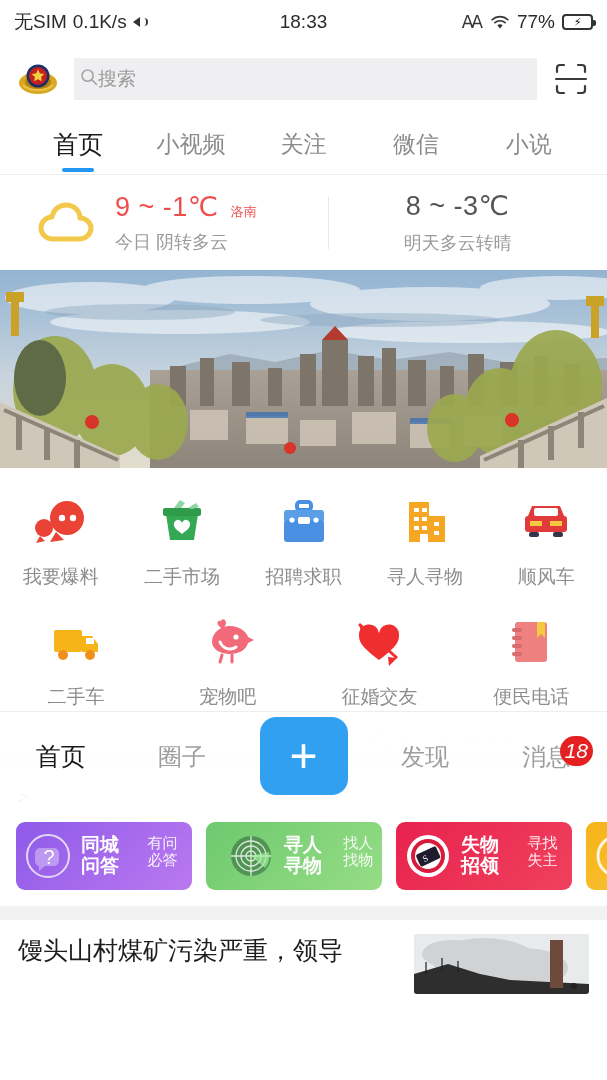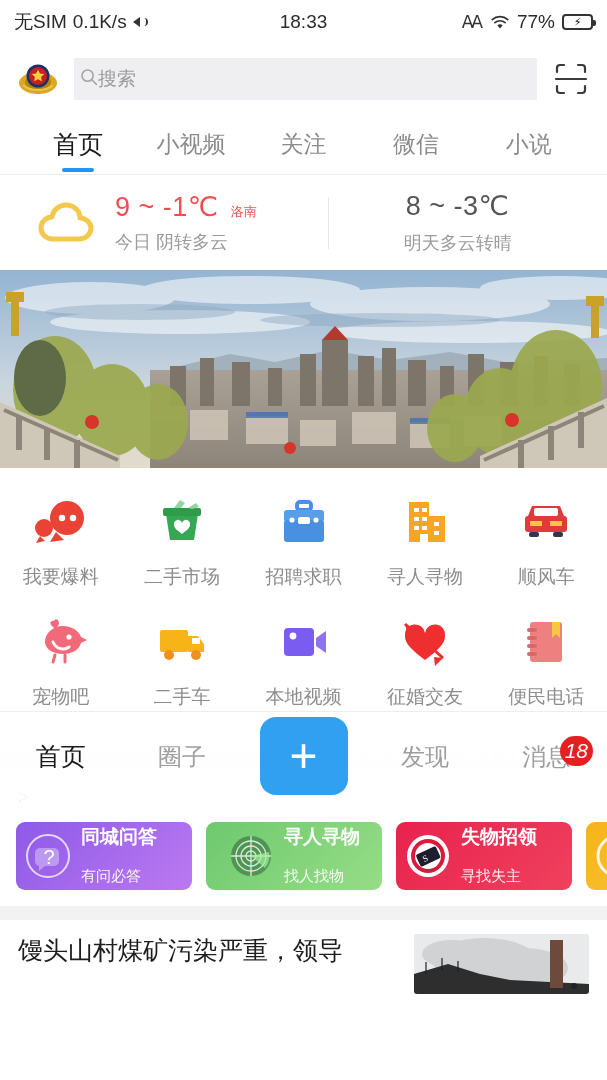--- a/index.html
+++ b/index.html
@@ -125,21 +125,21 @@
   .mh-cards { display: flex; gap: 14px; padding: 0 16px; }
   .mcard {
     flex: 0 0 auto; width: 176px; height: 68px; border-radius: 9px;
     display: flex; align-items: center; gap: 9px; padding: 0 8px; color: #fff;
   }
   .mcard.purple { background: linear-gradient(135deg,#8e5ae8 0%,#bb79f0 100%); }
   .mcard.green  { background: linear-gradient(135deg,#6ec96e 0%,#96dd86 100%); padding-left: 21px; }
   .mcard.red    { background: linear-gradient(135deg,#e8224d 0%,#f0415e 100%); }
   .mcard.yellow { background: linear-gradient(135deg,#f6b319 0%,#fbcf4b 100%); }
   .mc-ico { width: 48px; height: 48px; flex: 0 0 48px; }
-  .mc-txt { display: flex; flex-direction: column; gap: 20px; }
+  .mc-txt { display: flex; gap: 20px; }
   .mc-t1 { font-size: 19px; font-weight: bold; line-height: 1.1; }
   .mc-t2 { font-size: 15px; opacity: .92; line-height: 1.1; }
 
   
   .newssec { background: #fff; padding: 14px 18px 0; display: flex; gap: 12px; }
   .news-title {
     flex: 1; font-size: 25px; color: #1d1d1d; line-height: 1.35;
     max-height: 68px; overflow: hidden;
   }
   .news-thumb {
@@ -450,53 +450,43 @@
           </svg>
         </span>
         <span class="glabel">顺风车</span>
       </div>
     </div>
 
     <div class="grid-row">
       <div class="gcell">
         <span class="gicon">
           <svg viewBox="0 0 60 60" width="60" height="60">
+            <rect x="8" y="18" width="28" height="22" rx="2" fill="#f7b418"></rect>
+            <path d="M36 24h10l6 8v8H36z" fill="#f7b418"></path>
+            <rect x="40" y="26" width="8" height="6" fill="#fff"></rect>
+            <circle cx="17" cy="43" r="5" fill="#f0901c"></circle>
+              <circle cx="44" cy="43" r="5" fill="#f0901c"></circle>
+          </svg>
+        </span>
+        <span class="glabel">二手车</span>
+      </div>
+      <div class="gcell">
+        <span class="gicon">
+          <svg viewBox="0 0 60 60" width="60" height="60">
             <path d="M14 30c0-9 8-16 18-16 9 0 16 5 18 11l6 3-6 3c-2 7-9 11-18 11-10 0-18-5-18-12z" fill="#f2697a"></path>
             <circle cx="38" cy="25" r="2.6" fill="#fff"></circle>
             <path d="M22 30c3 7 11 9 16 5" stroke="#fff" stroke-width="3" fill="none" stroke-linecap="round"></path>
             <path d="M21 14c-3-3-1-6 2-5 1-3 5-2 5 2 0 3-4 6-4 6z" fill="#f2697a"></path>
             <g stroke="#f2697a" stroke-width="3" stroke-linecap="round">
               <line x1="24" y1="43" x2="22" y2="50"></line>
                 <line x1="34" y1="43" x2="34" y2="50"></line>
             </g>
           </svg>
         </span>
         <span class="glabel">宠物吧</span>
-      </div>
-      <div class="gcell">
-        <span class="gicon">
-          <svg viewBox="0 0 60 60" width="60" height="60">
-            <rect x="8" y="18" width="28" height="22" rx="2" fill="#f7b418"></rect>
-            <path d="M36 24h10l6 8v8H36z" fill="#f7b418"></path>
-            <rect x="40" y="26" width="8" height="6" fill="#fff"></rect>
-            <circle cx="17" cy="43" r="5" fill="#f0901c"></circle>
-              <circle cx="44" cy="43" r="5" fill="#f0901c"></circle>
-          </svg>
-        </span>
-        <span class="glabel">二手车</span>
-      </div>
-      <div class="gcell">
-        <span class="gicon">
-          <svg viewBox="0 0 60 60" width="60" height="60">
-            <rect x="10" y="16" width="30" height="28" rx="4" fill="#7b5cf0"></rect>
-            <path d="M42 26 l10-7v22l-10-7z" fill="#8e72f3"></path>
-            <circle cx="19" cy="24" r="3.4" fill="#fff"></circle>
-          </svg>
-        </span>
-        <span class="glabel">本地视频</span>
       </div>
       <div class="gcell">
         <span class="gicon">
           <svg viewBox="0 0 60 60" width="60" height="60">
             <path d="M30 48C17 38 10 32 10 24a10 10 0 0 1 20-3 10 10 0 0 1 20 3c0 8-7 14-20 24z" fill="#ef2f2f"></path>
             <path d="M10 12 L48 46" stroke="#ef2f2f" stroke-width="3"></path>
             <path d="M10 12 l2 8 8-2z" fill="#ef2f2f"></path>
             <path d="M48 46 l-9-1 1 9z" fill="#ef2f2f"></path>
           </svg>
         </span>

